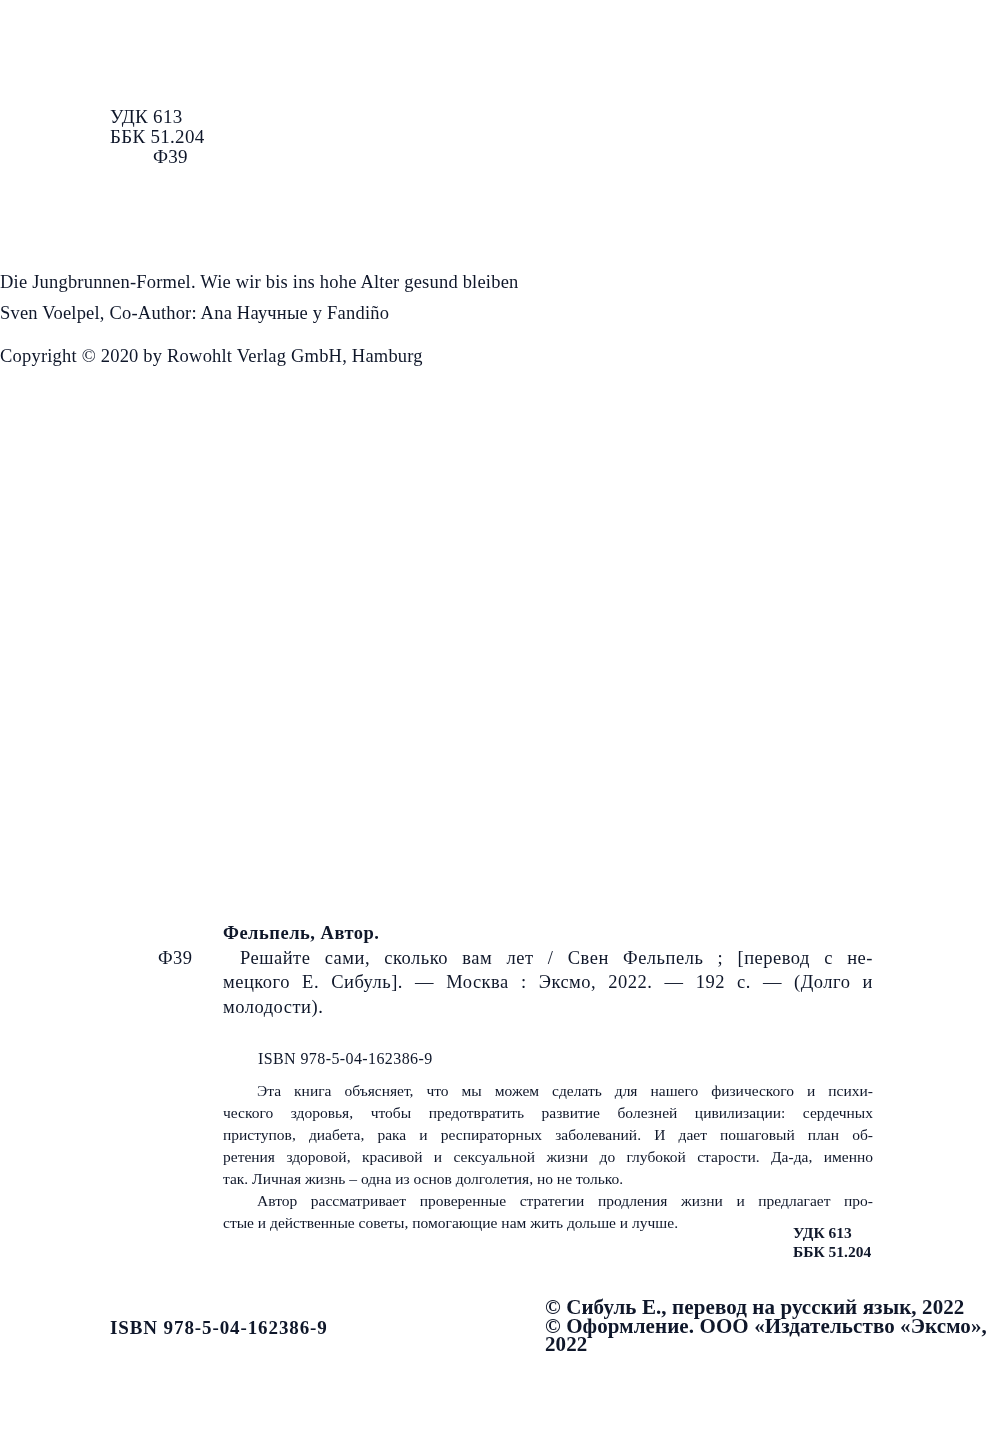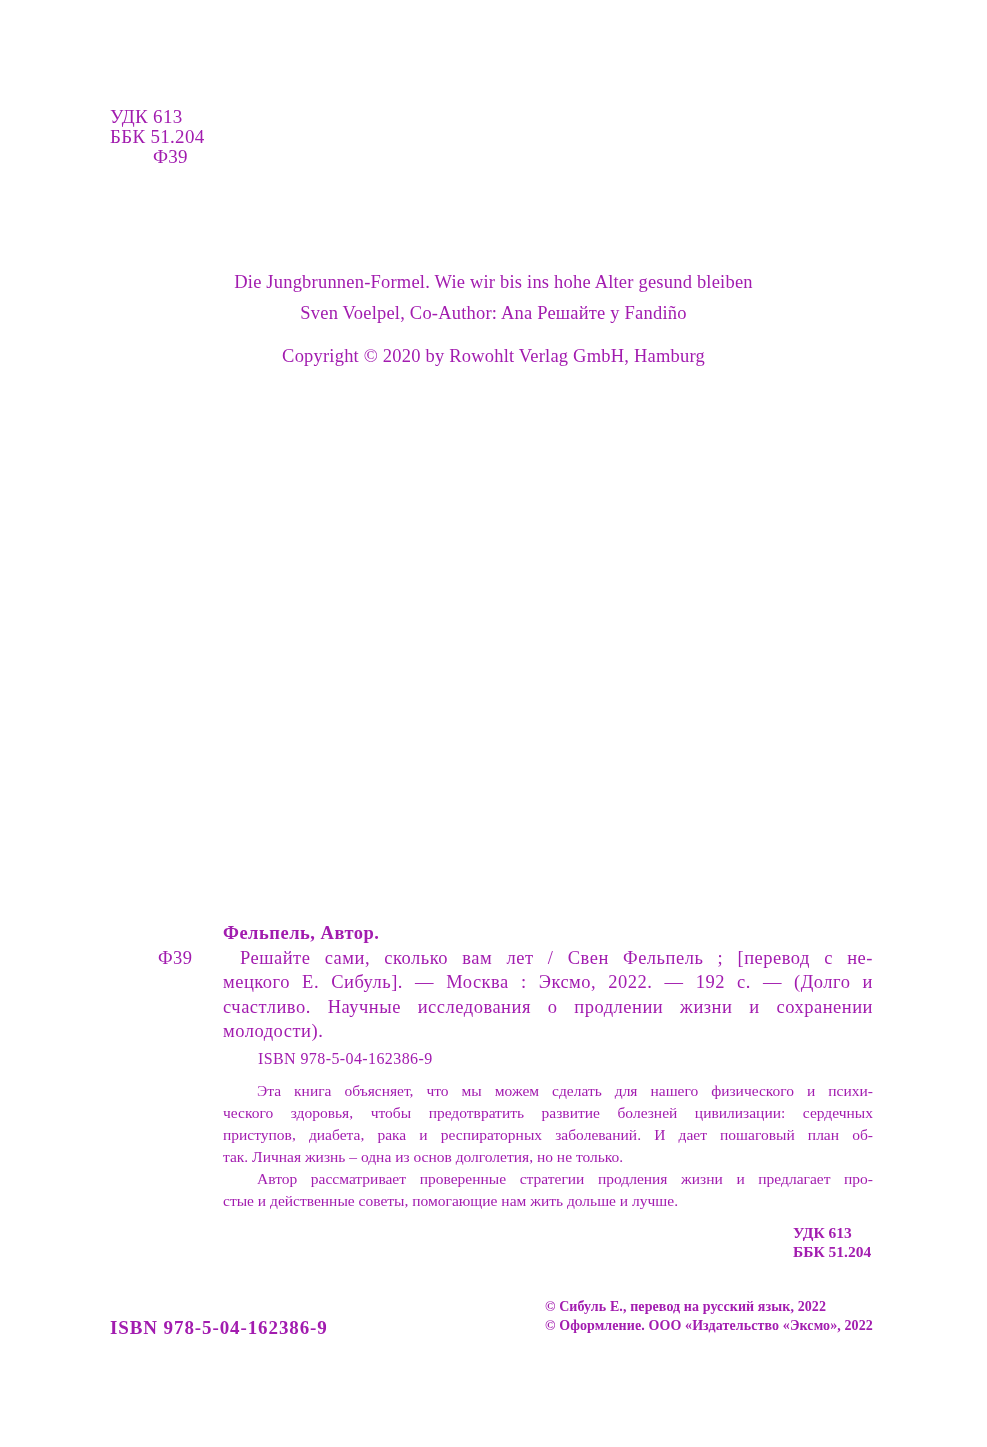--- a/index.html
+++ b/index.html
@@ -2,21 +2,21 @@
 <html><head>
 <meta charset="utf-8">
 <style>
   html, body { margin: 0; padding: 0; background: #e8e8e8; }
   .page {
     position: relative;
     width: 987px;
     height: 1447px;
     margin: 0 auto;
     background: #ffffff;
-    color: #a21caf;
+    color: #0f172a;
     font-family: "Liberation Serif", "DejaVu Serif", serif;
     overflow: hidden;
   }
 
   
   .top-codes {
     position: absolute;
     left: 110px;
     top: 107px;
     font-size: 19px;
@@ -24,21 +24,21 @@
     letter-spacing: 0.3px;
   }
   .top-codes .fcode { padding-left: 43px; }
 
   
   .german {
     position: absolute;
     left: 0;
     top: 267px;
     width: 987px;
-    text-align: center;
+    text-align: left;
     font-size: 18.5px;
     line-height: 31px;
     letter-spacing: 0.2px;
   }
   .german .stanza2 { margin-top: 12px; }
 
   
   .biblio {
     position: absolute;
     left: 158px;
@@ -98,61 +98,61 @@
     top: 1317px;
     font-weight: bold;
     font-size: 19px;
     letter-spacing: 0.9px;
   }
   .copyrights {
     position: absolute;
     left: 545px;
     top: 1298px;
     font-weight: bold;
-    font-size: 14px;
+    font-size: 21px;
     line-height: 18.5px;
     letter-spacing: 0.1px;
   }
 </style>
 </head>
 <body>
 
 <div class="page">
 
   <div class="top-codes">
     <div>УДК 613</div>
     <div>ББК 51.204</div>
     <div class="fcode">Ф39</div>
   </div>
 
   <div class="german">
     <div>Die Jungbrunnen-Formel. Wie wir bis ins hohe Alter gesund bleiben</div>
-    <div>Sven Voelpel, Co-Author: Ana Решайте y Fandiño</div>
+    <div>Sven Voelpel, Co-Author: Ana Научные y Fandiño</div>
     <div class="stanza2">
       <div>Copyright © 2020 by Rowohlt Verlag GmbH, Hamburg</div>
     </div>
   </div>
 
   <div class="biblio">
     <span class="fcode39">Ф39</span>
     <div class="btext">
       <div class="bhead">Фельпель, Автор.</div>
       <div class="jl ind1">Решайте сами, сколько вам лет / Свен Фельпель ; [перевод с не-</div>
       <div class="jl">мецкого Е. Сибуль]. — Москва : Эксмо, 2022. — 192 с. — (Долго и</div>
-      <div class="jl">счастливо. Научные исследования о продлении жизни и сохранении</div>
       <div>молодости).</div>
     </div>
   </div>
 
   <div class="isbn-mid">ISBN 978-5-04-162386-9</div>
 
   <div class="annotation">
     <div class="jl ind2">Эта книга объясняет, что мы можем сделать для нашего физического и психи-</div>
     <div class="jl">ческого здоровья, чтобы предотвратить развитие болезней цивилизации: сердечных</div>
     <div class="jl">приступов, диабета, рака и респираторных заболеваний. И дает пошаговый план об-</div>
+    <div class="jl">ретения здоровой, красивой и сексуальной жизни до глубокой старости. Да-да, именно</div>
     <div>так. Личная жизнь – одна из основ долголетия, но не только.</div>
     <div class="jl ind2">Автор рассматривает проверенные стратегии продления жизни и предлагает про-</div>
     <div>стые и действенные советы, помогающие нам жить дольше и лучше.</div>
   </div>
 
   <div class="udk-bottom">
     <div>УДК 613</div>
     <div>ББК 51.204</div>
   </div>
 

